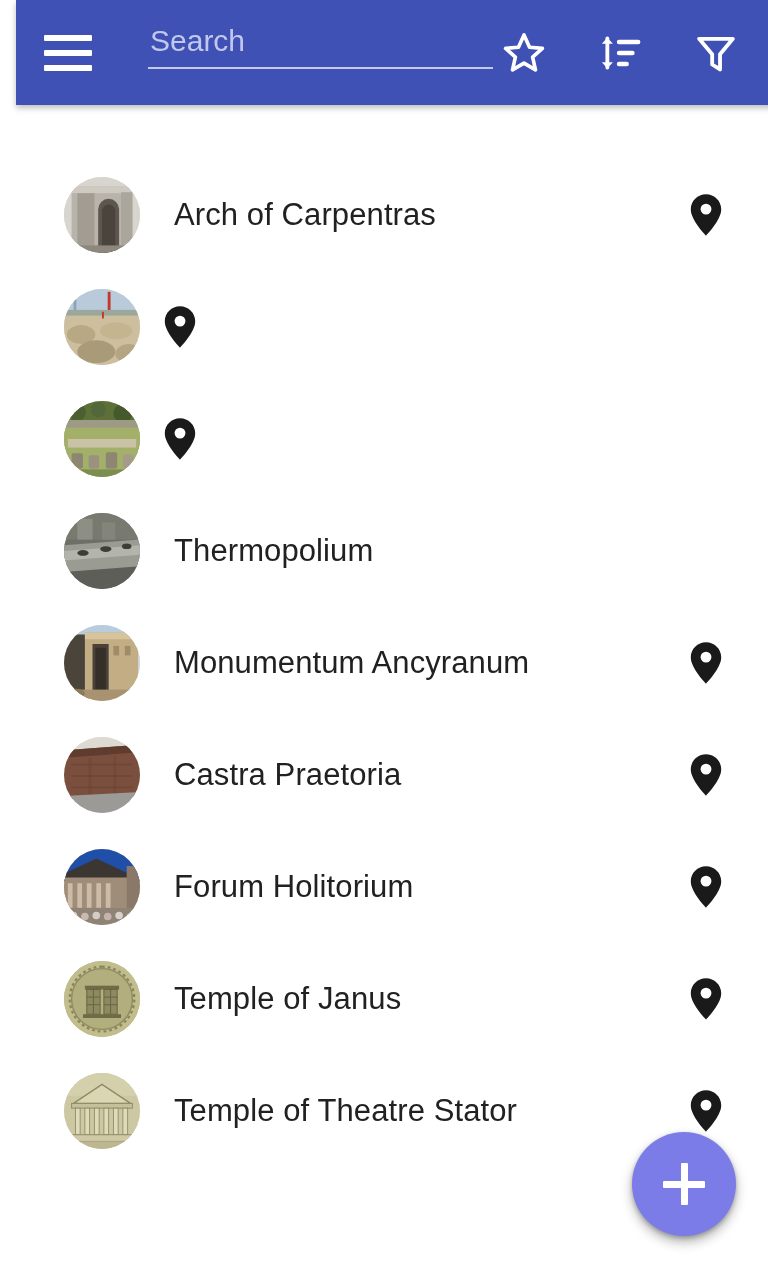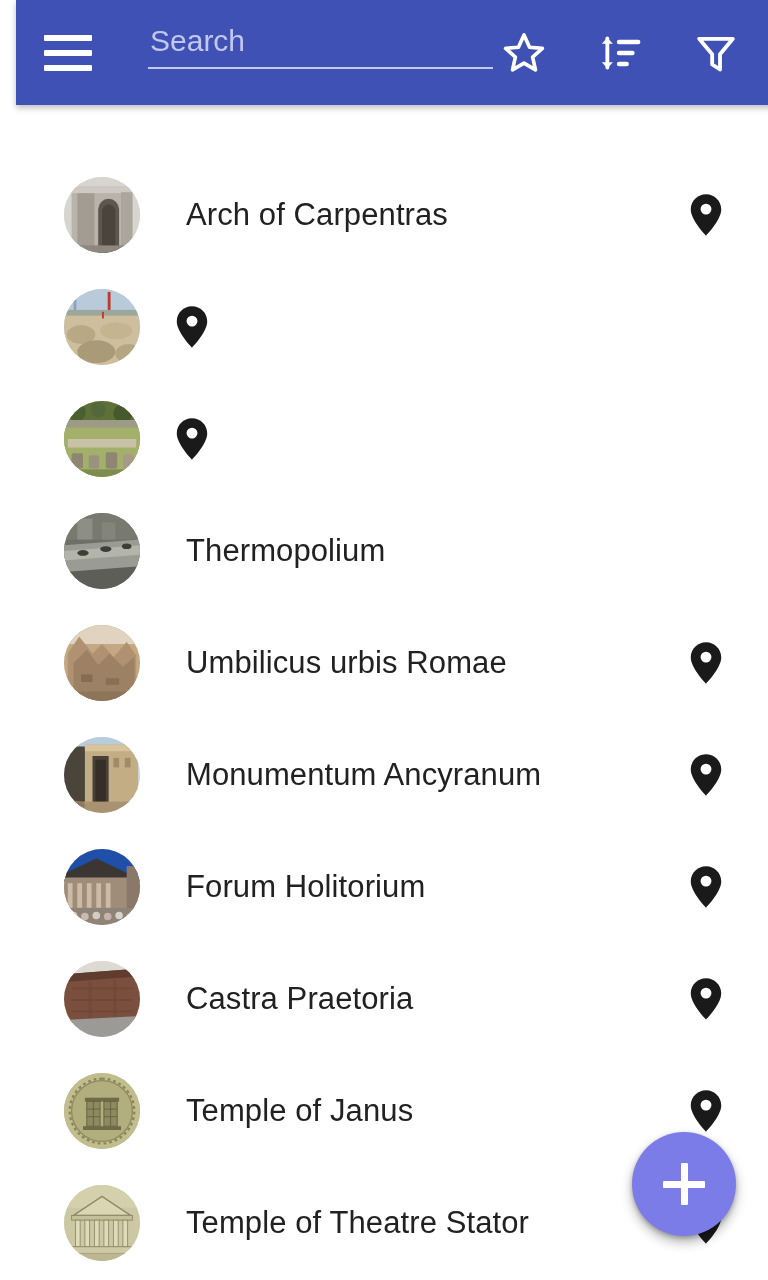--- a/index.html
+++ b/index.html
@@ -65,21 +65,20 @@
     overflow:hidden;
   }
   .list-inner { padding-top:54px; }
 
   .row {
     position:relative;
     height:112px;
     display:flex; align-items:center;
     padding-left:64px; padding-right:40px;
     cursor:pointer;
-    gap:12px;
   }
   .thumb {
     width:76px; height:76px; min-width:76px;
     border-radius:50%;
     overflow:hidden;
     position:relative;
     background:#d9d4cb;
     flex:0 0 auto;
   }
   .thumb svg { display:block; width:100%; height:100%; }
@@ -257,58 +256,62 @@
         </div>
         <div class="row-label">Thermopolium</div>
         <div class="pin hidden">
           <svg width="42" height="46" viewBox="0 0 24 26">
             <path d="M12 1.2C7.2 1.2 3.3 5.0 3.3 9.8c0 6.1 8.7 14.9 8.7 14.9s8.7-8.8 8.7-14.9c0-4.8-3.9-8.6-8.7-8.6z" fill="#1a1a1a"></path>
             <circle cx="12" cy="9.6" r="3.1" fill="#ffffff"></circle>
           </svg>
         </div>
       </div>
 
-      <div class="row">
-        <div class="thumb">
-          <svg viewBox="0 0 80 80" preserveAspectRatio="xMidYMid slice">
-            <rect width="80" height="80" fill="#c4a882"></rect>
-            <rect y="0" width="80" height="20" fill="#e0d3c0"></rect>
-            <path d="M4 30 L16 12 L30 30 L40 20 L52 34 L66 18 L76 32 L76 80 L4 80 Z" fill="#b09272"></path>
-            <path d="M10 40 L24 26 L36 42 L48 30 L62 44 L74 34 L74 80 L10 80 Z" fill="#9d8164"></path>
-            <rect x="18" y="52" width="12" height="8" fill="#876c52"></rect>
-            <rect x="44" y="56" width="14" height="7" fill="#8a6f55"></rect>
-            <rect y="70" width="80" height="10" fill="#8d7559"></rect>
-          </svg>
-        </div>
-        <div class="row-label">Umbilicus urbis Romae</div>
-        <div class="pin">
-          <svg width="42" height="46" viewBox="0 0 24 26">
-            <path d="M12 1.2C7.2 1.2 3.3 5.0 3.3 9.8c0 6.1 8.7 14.9 8.7 14.9s8.7-8.8 8.7-14.9c0-4.8-3.9-8.6-8.7-8.6z" fill="#1a1a1a"></path>
-            <circle cx="12" cy="9.6" r="3.1" fill="#ffffff"></circle>
-          </svg>
-        </div>
-      </div>
 
       <div class="row">
         <div class="thumb">
           <svg viewBox="0 0 80 80" preserveAspectRatio="xMidYMid slice">
             <rect width="80" height="80" fill="#cfd8e0"></rect>
             <rect y="0" width="80" height="16" fill="#b7ccdd"></rect>
             <rect x="0" y="10" width="26" height="70" fill="#4b443a"></rect>
             <rect x="22" y="8" width="56" height="64" fill="#c2ad84"></rect>
             <rect x="22" y="8" width="56" height="7" fill="#d7c49c"></rect>
             <rect x="30" y="20" width="17" height="52" fill="#4a4239"></rect>
             <rect x="33" y="24" width="11" height="48" fill="#362f28"></rect>
             <rect x="52" y="22" width="6" height="10" fill="#9e8c68"></rect>
             <rect x="64" y="22" width="6" height="10" fill="#9e8c68"></rect>
             <rect y="68" width="80" height="12" fill="#a89270"></rect>
             <ellipse cx="12" cy="72" rx="10" ry="5" fill="#8d7a5e"></ellipse>
           </svg>
         </div>
         <div class="row-label">Monumentum Ancyranum</div>
+        <div class="pin">
+          <svg width="42" height="46" viewBox="0 0 24 26">
+            <path d="M12 1.2C7.2 1.2 3.3 5.0 3.3 9.8c0 6.1 8.7 14.9 8.7 14.9s8.7-8.8 8.7-14.9c0-4.8-3.9-8.6-8.7-8.6z" fill="#1a1a1a"></path>
+            <circle cx="12" cy="9.6" r="3.1" fill="#ffffff"></circle>
+          </svg>
+        </div>
+      </div>
+
+      <div class="row">
+        <div class="thumb">
+          <svg viewBox="0 0 80 80" preserveAspectRatio="xMidYMid slice">
+            <rect width="80" height="80" fill="#e8e6e2"></rect>
+            <rect y="0" width="80" height="12" fill="#ddd9d3"></rect>
+            <path d="M0 14 L80 8 L80 62 L0 66 Z" fill="#7a4f3e"></path>
+            <path d="M0 14 L80 8 L80 16 L0 22 Z" fill="#5f3c2e"></path>
+            <rect x="8" y="28" width="64" height="2" fill="#6b4435" opacity="0.6"></rect>
+            <rect x="8" y="40" width="64" height="2" fill="#6b4435" opacity="0.6"></rect>
+            <rect x="8" y="52" width="64" height="2" fill="#6b4435" opacity="0.6"></rect>
+            <rect x="26" y="22" width="3" height="40" fill="#6b4435" opacity="0.5"></rect>
+            <rect x="52" y="20" width="3" height="42" fill="#6b4435" opacity="0.5"></rect>
+            <path d="M0 62 L80 58 L80 80 L0 80 Z" fill="#9b9a96"></path>
+          </svg>
+        </div>
+        <div class="row-label">Castra Praetoria</div>
         <div class="pin">
           <svg width="42" height="46" viewBox="0 0 24 26">
             <path d="M12 1.2C7.2 1.2 3.3 5.0 3.3 9.8c0 6.1 8.7 14.9 8.7 14.9s8.7-8.8 8.7-14.9c0-4.8-3.9-8.6-8.7-8.6z" fill="#1a1a1a"></path>
             <circle cx="12" cy="9.6" r="3.1" fill="#ffffff"></circle>
           </svg>
         </div>
       </div>
 
       <div class="row">
         <div class="thumb">
@@ -337,44 +340,20 @@
           <svg width="42" height="46" viewBox="0 0 24 26">
             <path d="M12 1.2C7.2 1.2 3.3 5.0 3.3 9.8c0 6.1 8.7 14.9 8.7 14.9s8.7-8.8 8.7-14.9c0-4.8-3.9-8.6-8.7-8.6z" fill="#1a1a1a"></path>
             <circle cx="12" cy="9.6" r="3.1" fill="#ffffff"></circle>
           </svg>
         </div>
       </div>
 
       <div class="row">
         <div class="thumb">
           <svg viewBox="0 0 80 80" preserveAspectRatio="xMidYMid slice">
-            <rect width="80" height="80" fill="#e8e6e2"></rect>
-            <rect y="0" width="80" height="12" fill="#ddd9d3"></rect>
-            <path d="M0 14 L80 8 L80 62 L0 66 Z" fill="#7a4f3e"></path>
-            <path d="M0 14 L80 8 L80 16 L0 22 Z" fill="#5f3c2e"></path>
-            <rect x="8" y="28" width="64" height="2" fill="#6b4435" opacity="0.6"></rect>
-            <rect x="8" y="40" width="64" height="2" fill="#6b4435" opacity="0.6"></rect>
-            <rect x="8" y="52" width="64" height="2" fill="#6b4435" opacity="0.6"></rect>
-            <rect x="26" y="22" width="3" height="40" fill="#6b4435" opacity="0.5"></rect>
-            <rect x="52" y="20" width="3" height="42" fill="#6b4435" opacity="0.5"></rect>
-            <path d="M0 62 L80 58 L80 80 L0 80 Z" fill="#9b9a96"></path>
-          </svg>
-        </div>
-        <div class="row-label">Castra Praetoria</div>
-        <div class="pin">
-          <svg width="42" height="46" viewBox="0 0 24 26">
-            <path d="M12 1.2C7.2 1.2 3.3 5.0 3.3 9.8c0 6.1 8.7 14.9 8.7 14.9s8.7-8.8 8.7-14.9c0-4.8-3.9-8.6-8.7-8.6z" fill="#1a1a1a"></path>
-            <circle cx="12" cy="9.6" r="3.1" fill="#ffffff"></circle>
-          </svg>
-        </div>
-      </div>
-
-      <div class="row">
-        <div class="thumb">
-          <svg viewBox="0 0 80 80" preserveAspectRatio="xMidYMid slice">
             <rect width="80" height="80" fill="#b8b482"></rect>
             <circle cx="40" cy="40" r="40" fill="#c2bd8c"></circle>
             <circle cx="40" cy="40" r="32" fill="#b3ae7d" stroke="#8e8a60" stroke-width="1.4"></circle>
             <rect x="22" y="26" width="36" height="4" fill="#6f6b47"></rect>
             <rect x="24" y="30" width="14" height="26" fill="#8d8960" stroke="#67643f" stroke-width="1"></rect>
             <rect x="42" y="30" width="14" height="26" fill="#8d8960" stroke="#67643f" stroke-width="1"></rect>
             <line x1="24" y1="38" x2="38" y2="38" stroke="#67643f" stroke-width="1"></line>
             <line x1="24" y1="46" x2="38" y2="46" stroke="#67643f" stroke-width="1"></line>
             <line x1="42" y1="38" x2="56" y2="38" stroke="#67643f" stroke-width="1"></line>
             <line x1="42" y1="46" x2="56" y2="46" stroke="#67643f" stroke-width="1"></line>

